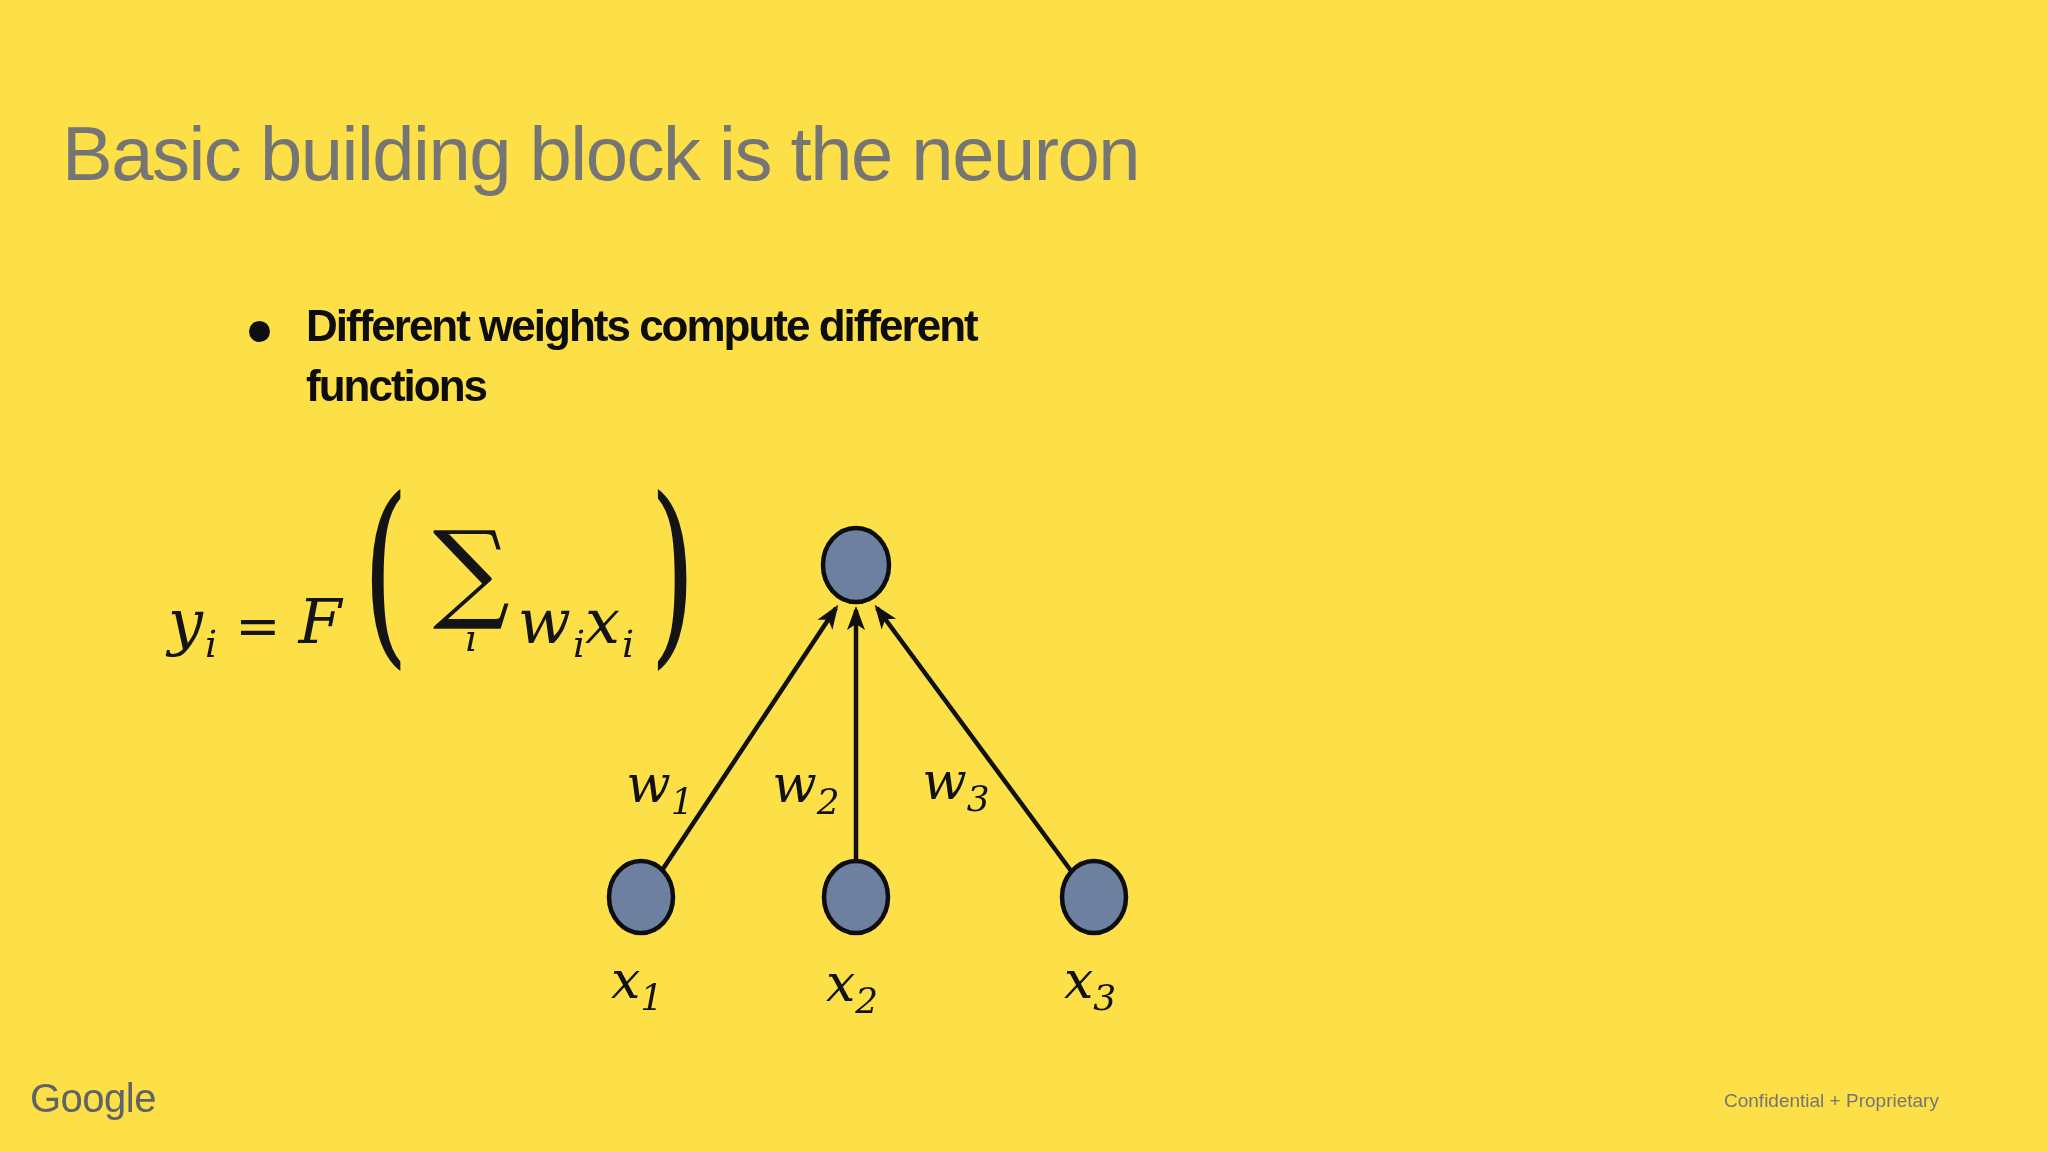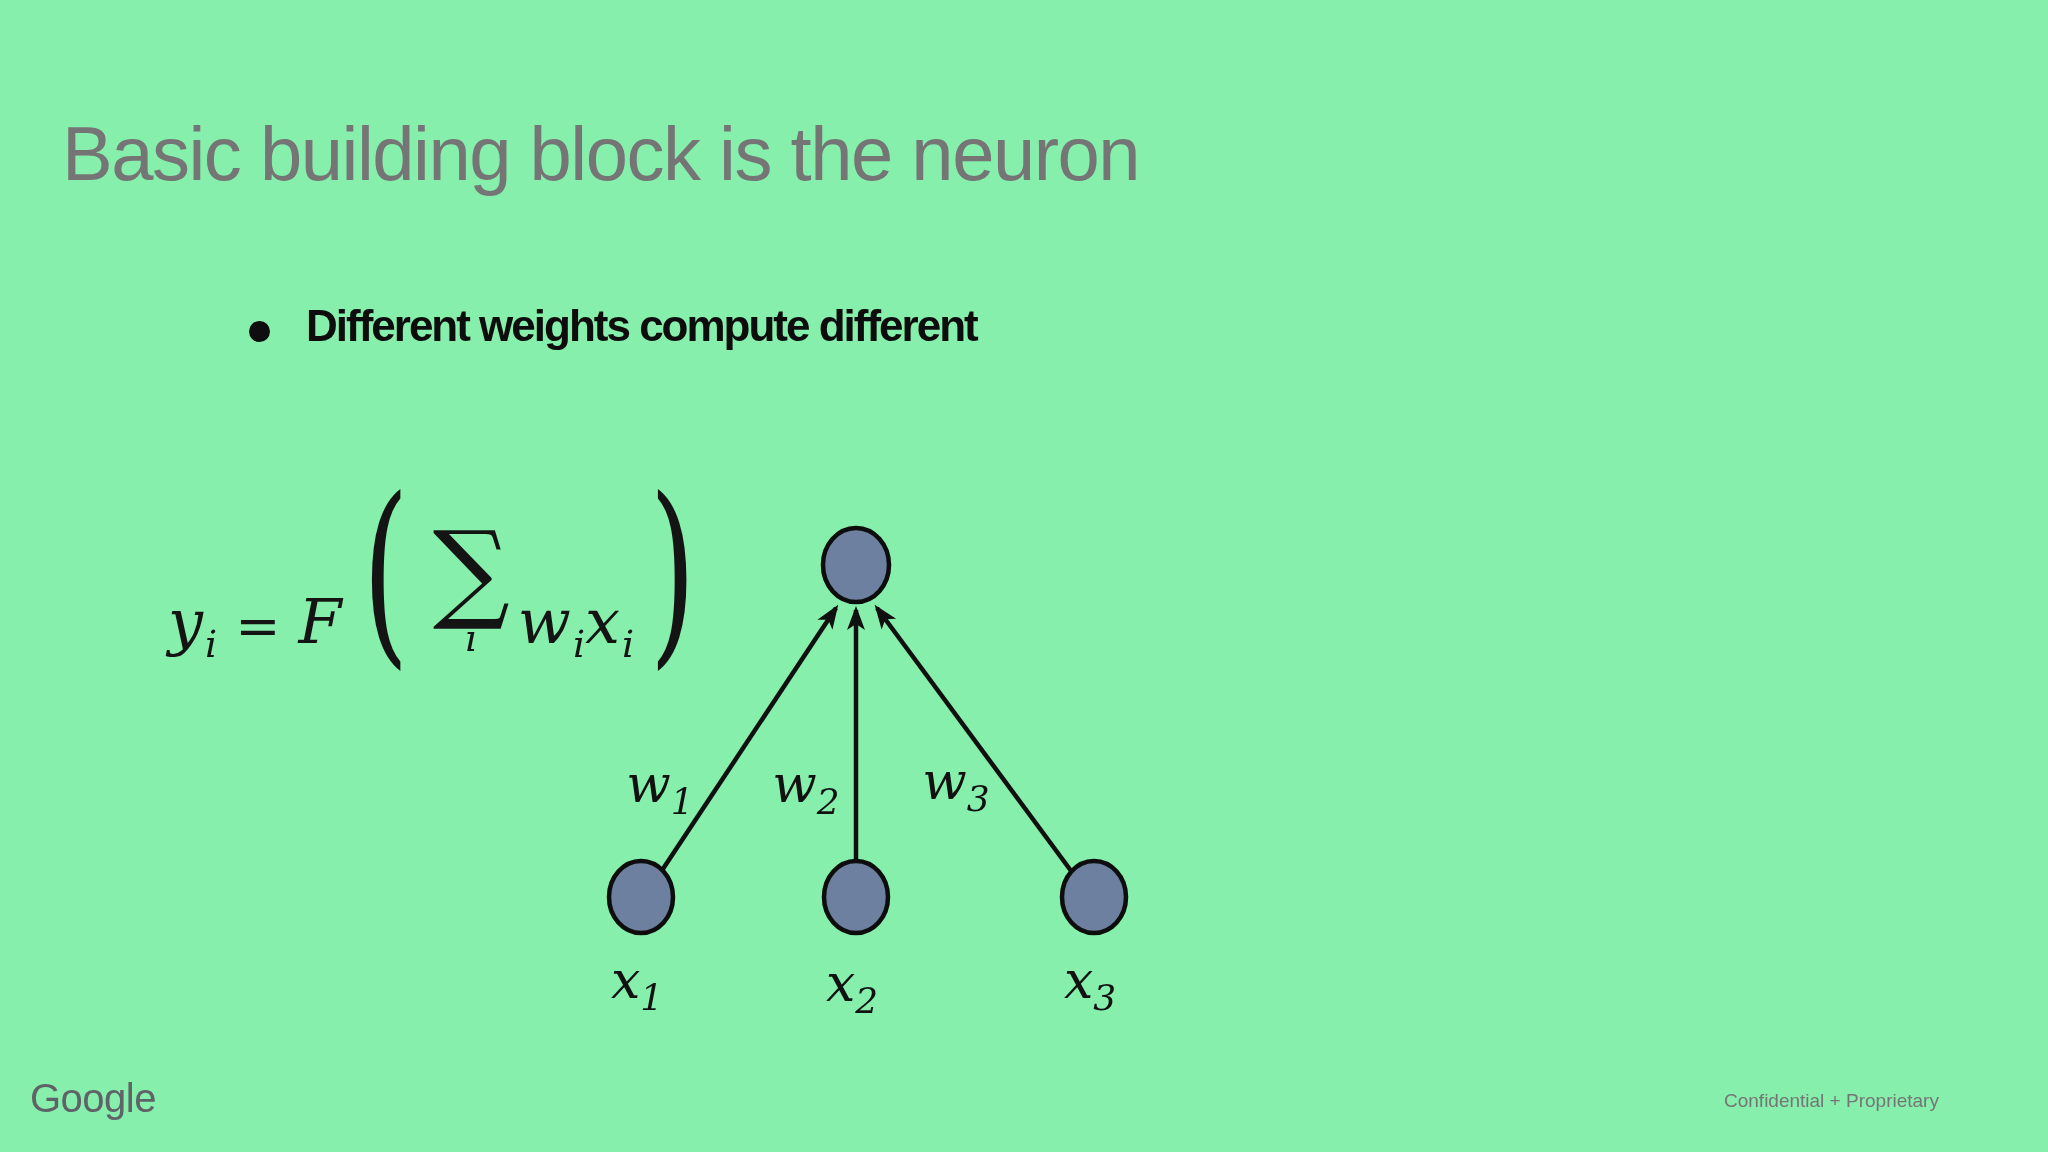--- a/index.html
+++ b/index.html
@@ -1,16 +1,16 @@
 <!DOCTYPE html>
 <html><head>
 <meta charset="utf-8">
 <style>
   html,body{margin:0;padding:0;background:#ffffff;}
-  .slide{position:relative;width:2048px;height:1152px;background:#86efac;overflow:hidden;
+  .slide{position:relative;width:2048px;height:1152px;background:#fde047;overflow:hidden;
          font-family:"Liberation Sans",sans-serif;}
 
   
   .title{position:absolute;left:62px;top:112px;margin:0;
          font-size:76px;font-weight:400;letter-spacing:-1.5px;
          color:#757575;line-height:1.1;white-space:nowrap;}
 
   
   .bullet-dot{position:absolute;left:249px;top:321px;width:21px;height:21px;
               border-radius:50%;background:#0e0e0e;}
@@ -47,20 +47,21 @@
 </head>
 <body>
 
 <div class="slide">
 
   <h1 class="title">Basic building block is the neuron</h1>
 
   <span class="bullet-dot"></span>
   <div class="bullet-text">
     <div>Different weights compute different</div>
+    <div>functions</div>
   </div>
 
   <div class="formula">
     <span class="mvar"><span class="it">y</span><sub>i</sub></span>
     <span class="rel">=</span>
     <span class="it fvar">F</span>
     <span class="paren">(</span>
     <span class="sumblock">
       <span class="sigma">∑</span>
       <span class="sumsub">i</span>

